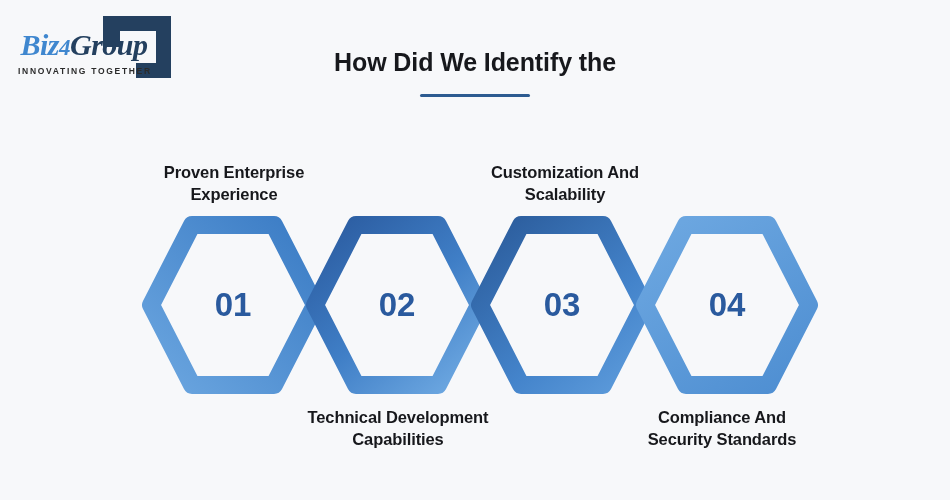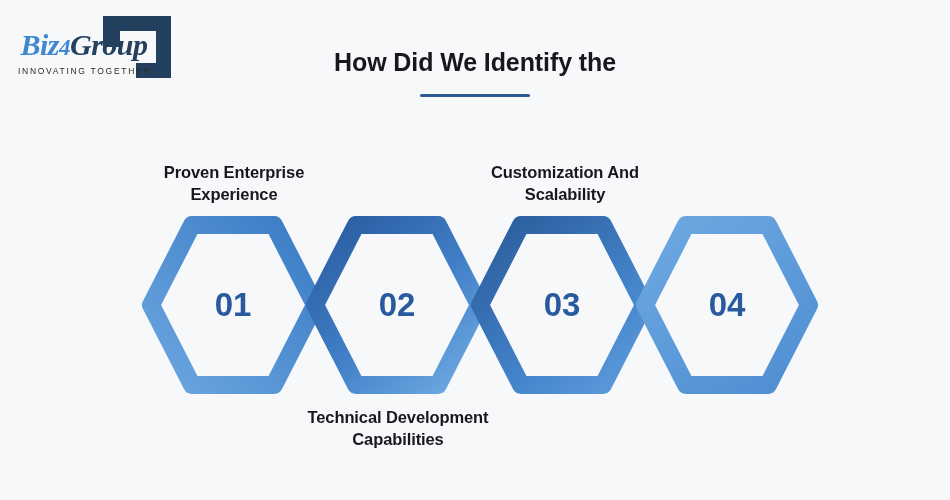--- a/index.html
+++ b/index.html
@@ -56,21 +56,21 @@
   .logo-biz { color: #3f87cf; }
   .logo-4 { color: #3f87cf; font-size: 23px; }
   .logo-group { color: #24405f; }
   .logo-tag {
     position: absolute;
     left: 0px;
     top: 54px;
     width: 132px;
     text-align: left;
     font-size: 8.5px;
-    font-weight: 400;
+    font-weight: 700;
     letter-spacing: 1.7px;
     color: #2b2b2b;
     white-space: nowrap;
   }
 
   
   .title-block {
     position: absolute;
     left: 0;
     top: 48px;
@@ -185,14 +185,15 @@
 
     <g>
       <path d="M686 225 H768 L809 305 L768 385 H686 L645 305 Z" fill="none" stroke="url(#g4)" stroke-width="18" stroke-linejoin="round" stroke-linecap="round"></path>
       <text x="727" y="316" text-anchor="middle" font-family="Liberation Sans, sans-serif" font-size="33" font-weight="600" fill="#2a5a9e">04</text>
     </g>
   </svg>
 
   <div class="caption cap1">Proven Enterprise Experience</div>
   <div class="caption cap2">Technical Development Capabilities</div>
   <div class="caption cap3">Customization And Scalability</div>
+  <div class="caption cap4">Compliance And Security Standards</div>
 
 </div>
 
 </body></html>

